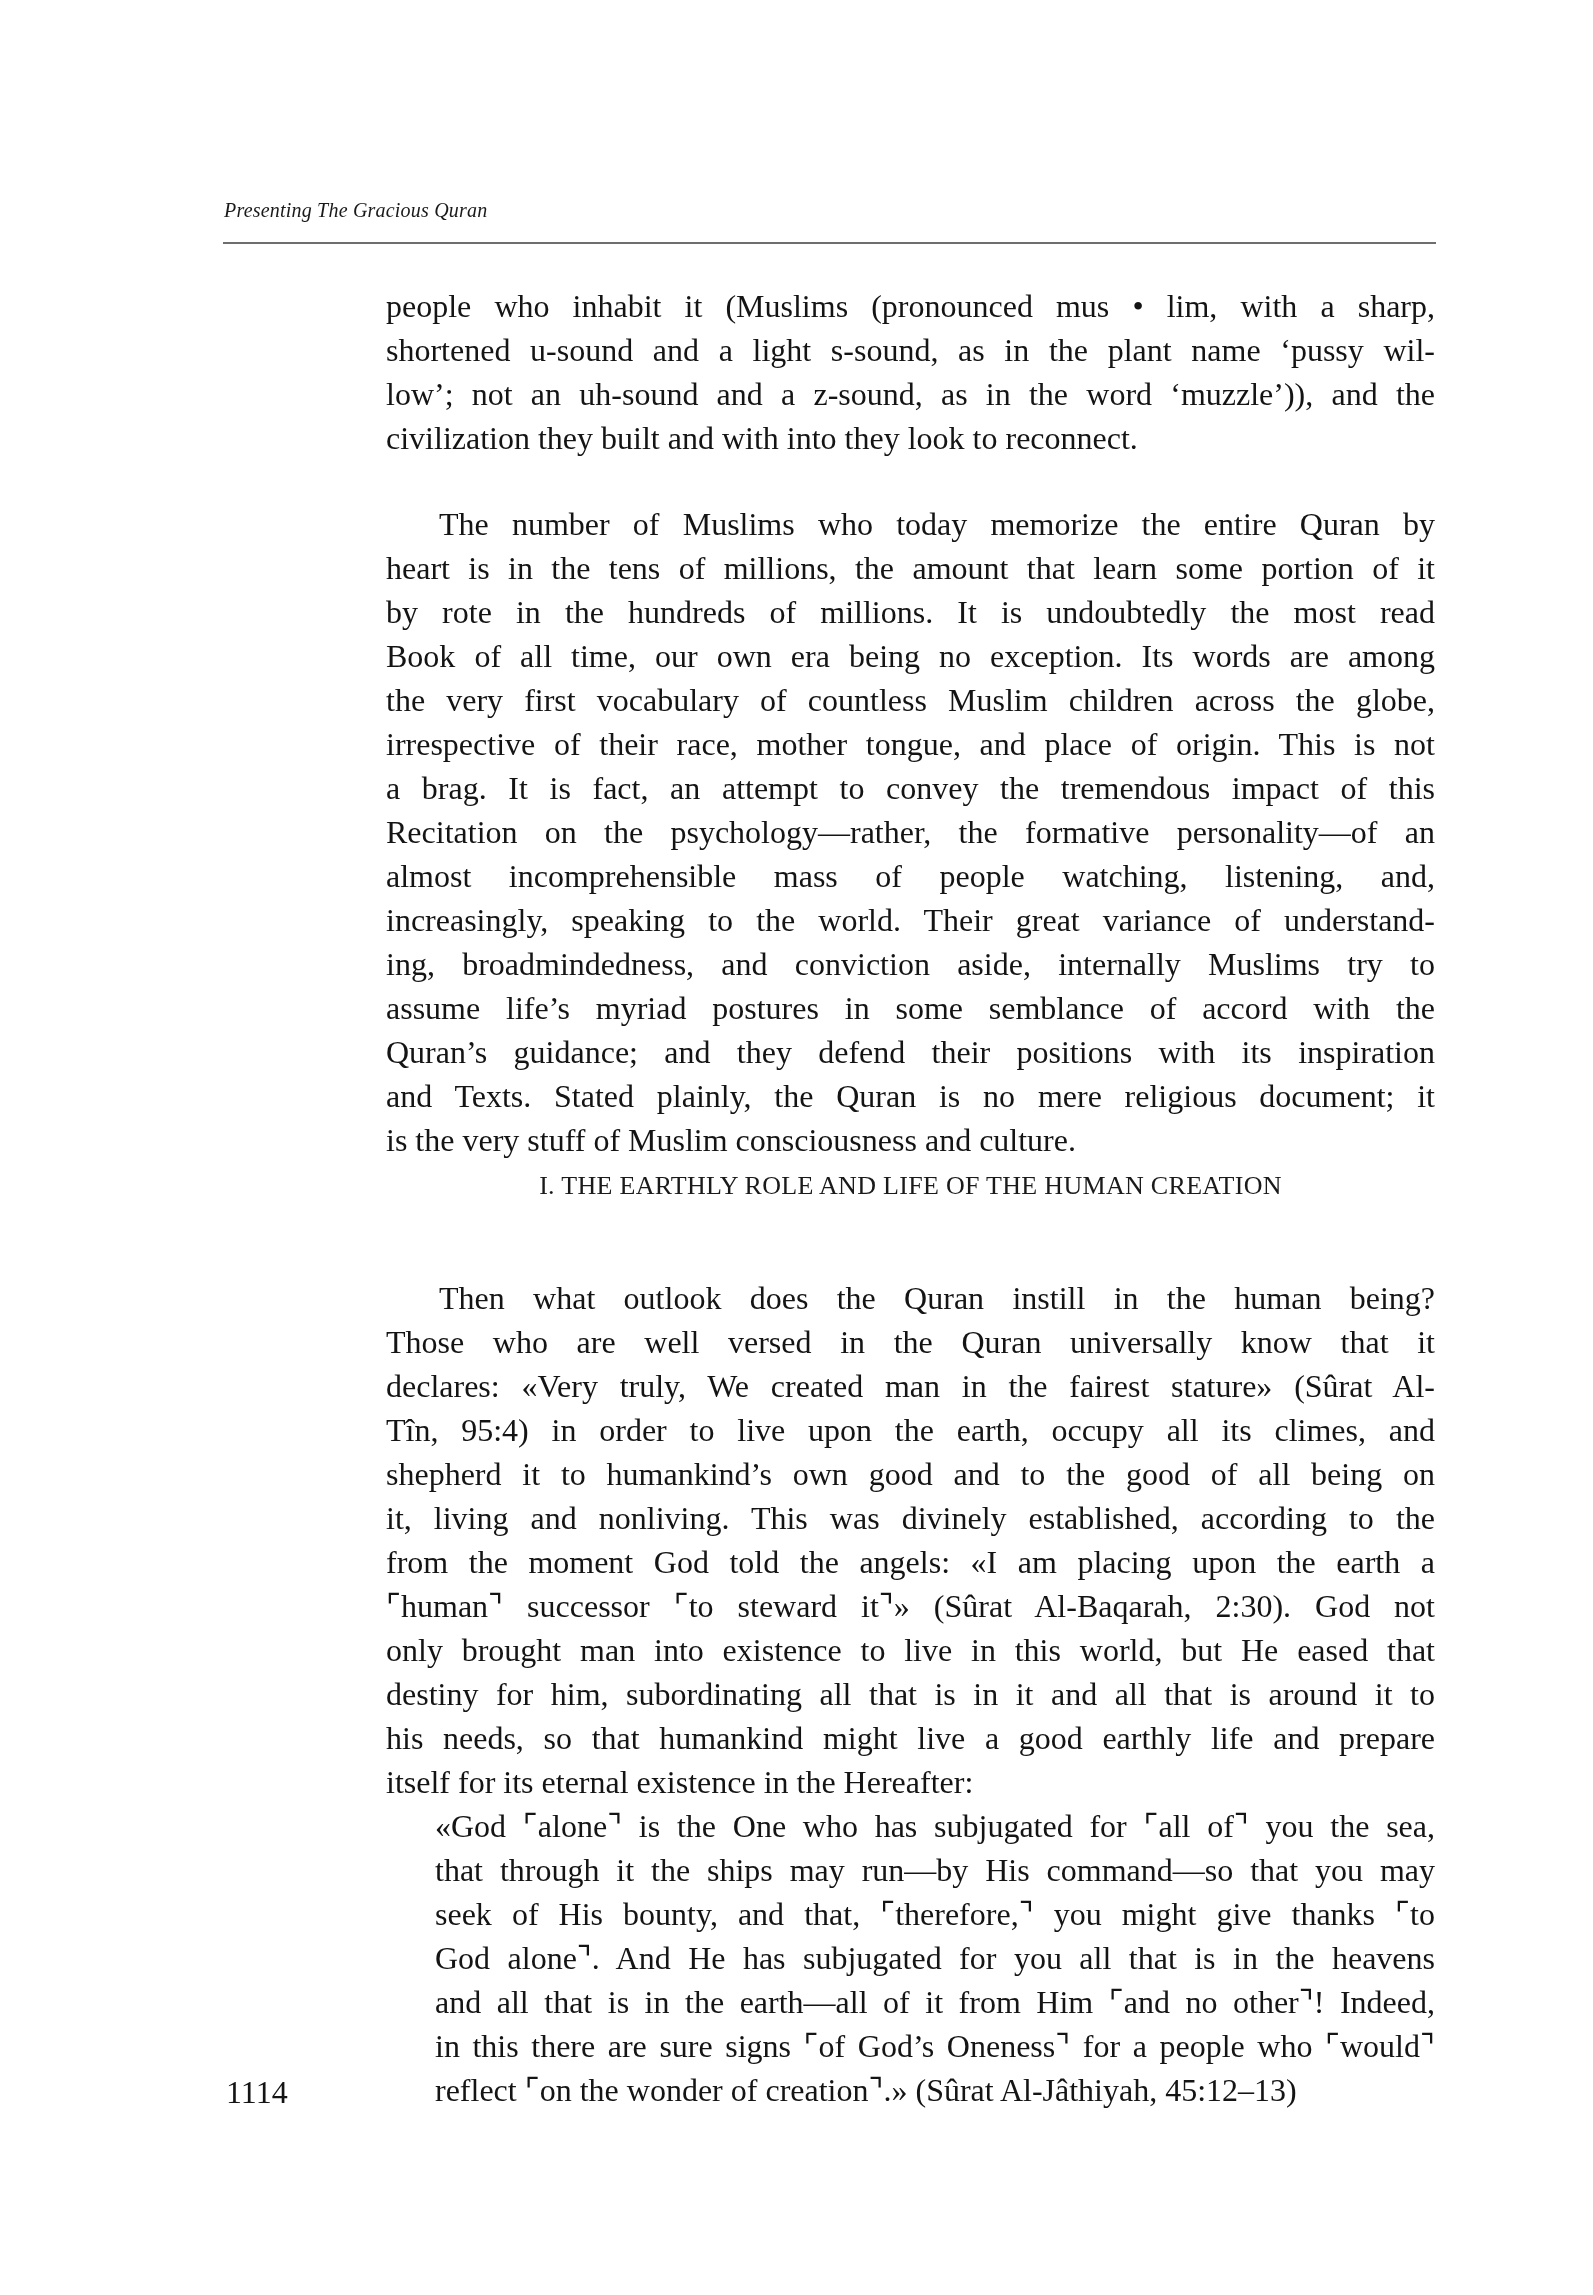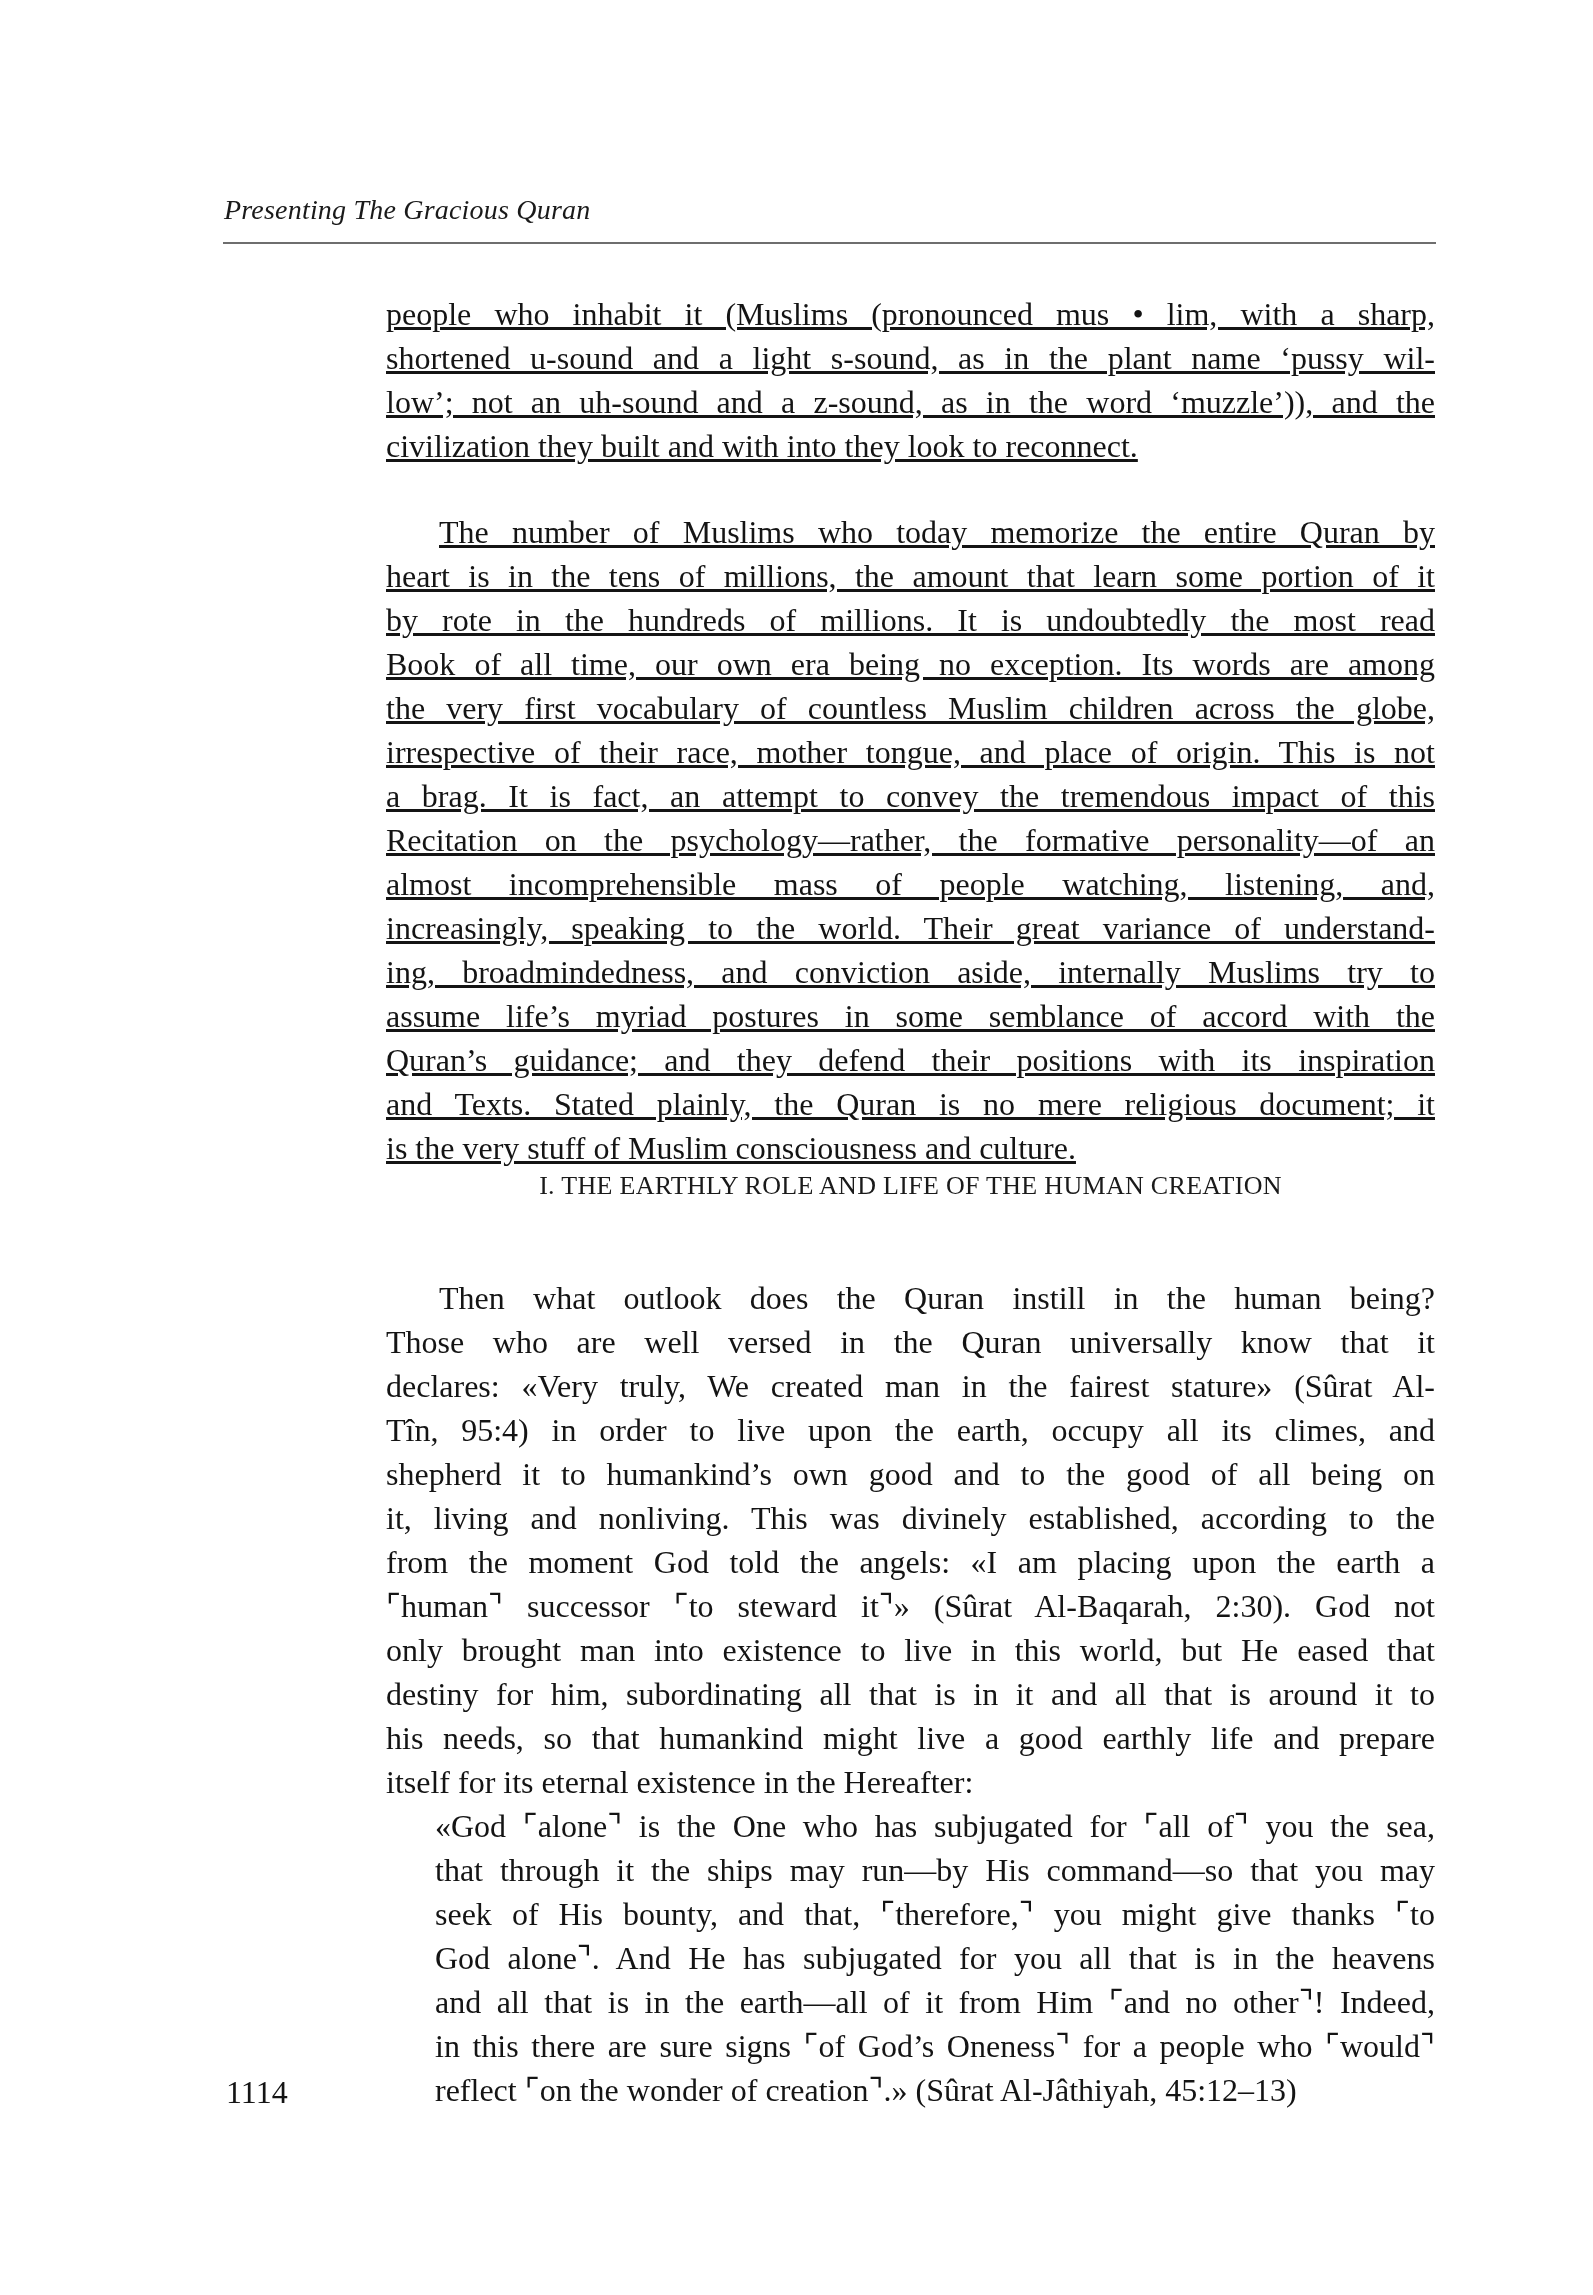--- a/index.html
+++ b/index.html
@@ -13,21 +13,21 @@
     position: relative;
     overflow: hidden;
     font-family: "Liberation Serif", "DejaVu Serif", serif;
     color: #141414;
   }
   .running-header {
     position: absolute;
     left: 224px;
     top: 194px;
     font-style: italic;
-    font-size: 28px;
+    font-size: 20px;
     line-height: 32px;
     letter-spacing: 0.2px;
     color: #1a1a1a;
   }
   .header-rule {
     position: absolute;
     left: 223px;
     top: 242px;
     width: 1213px;
     height: 1.6px;
@@ -43,21 +43,21 @@
     height: 44px;
     line-height: 44px;
     font-size: 32px;
     text-align: justify;
     text-align-last: justify;
     white-space: nowrap;
     overflow: visible;
   }
   .line.last { text-align-last: left; }
   .line.indent { padding-left: 53px; margin-top: 42px; }
-  #para-block-1 { top: 292px; text-decoration: underline; }
+  #para-block-1 { top: 284px; }
   #para-block-2 { top: 1234px; }
   .section-heading {
     position: absolute;
     left: 386px;
     width: 1049px;
     top: 1170px;
     text-align: center;
     font-size: 26px;
     line-height: 32px;
     letter-spacing: 0.3px;

